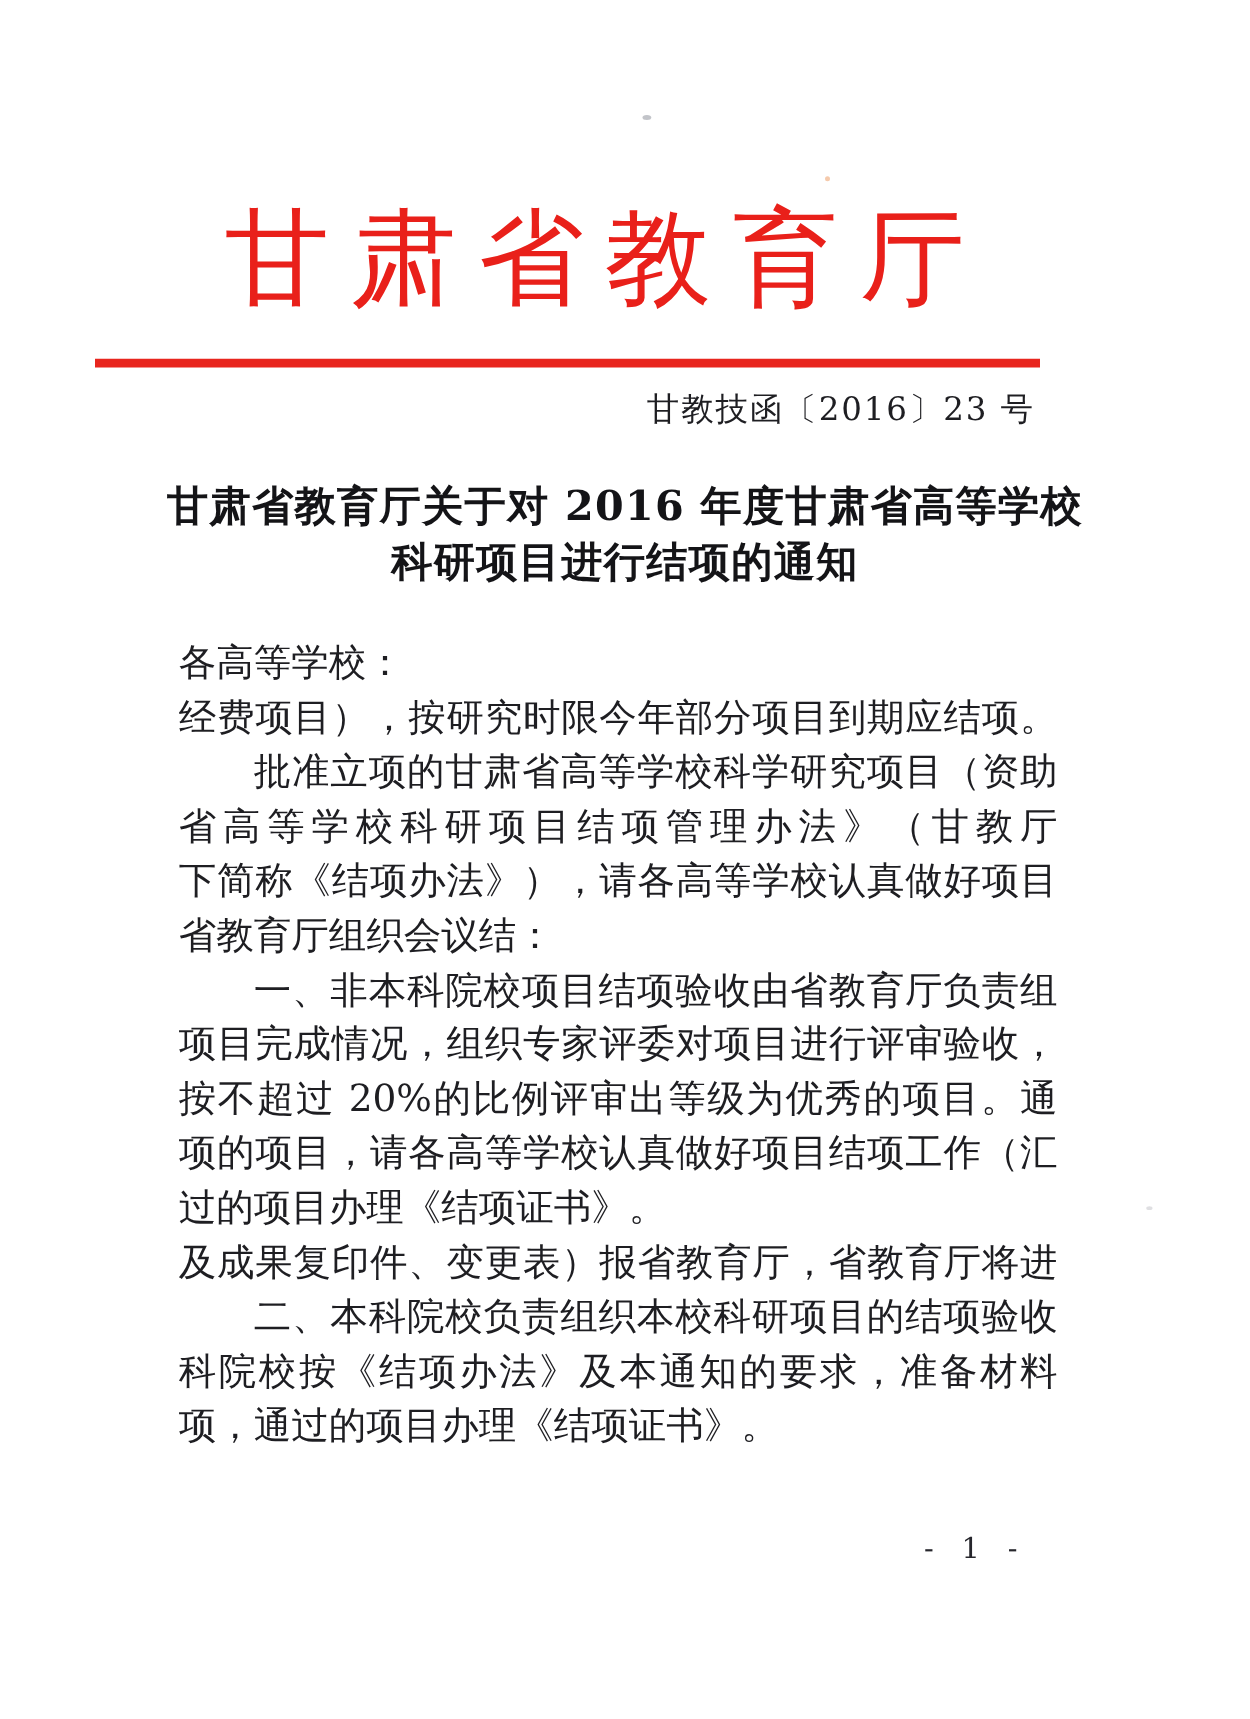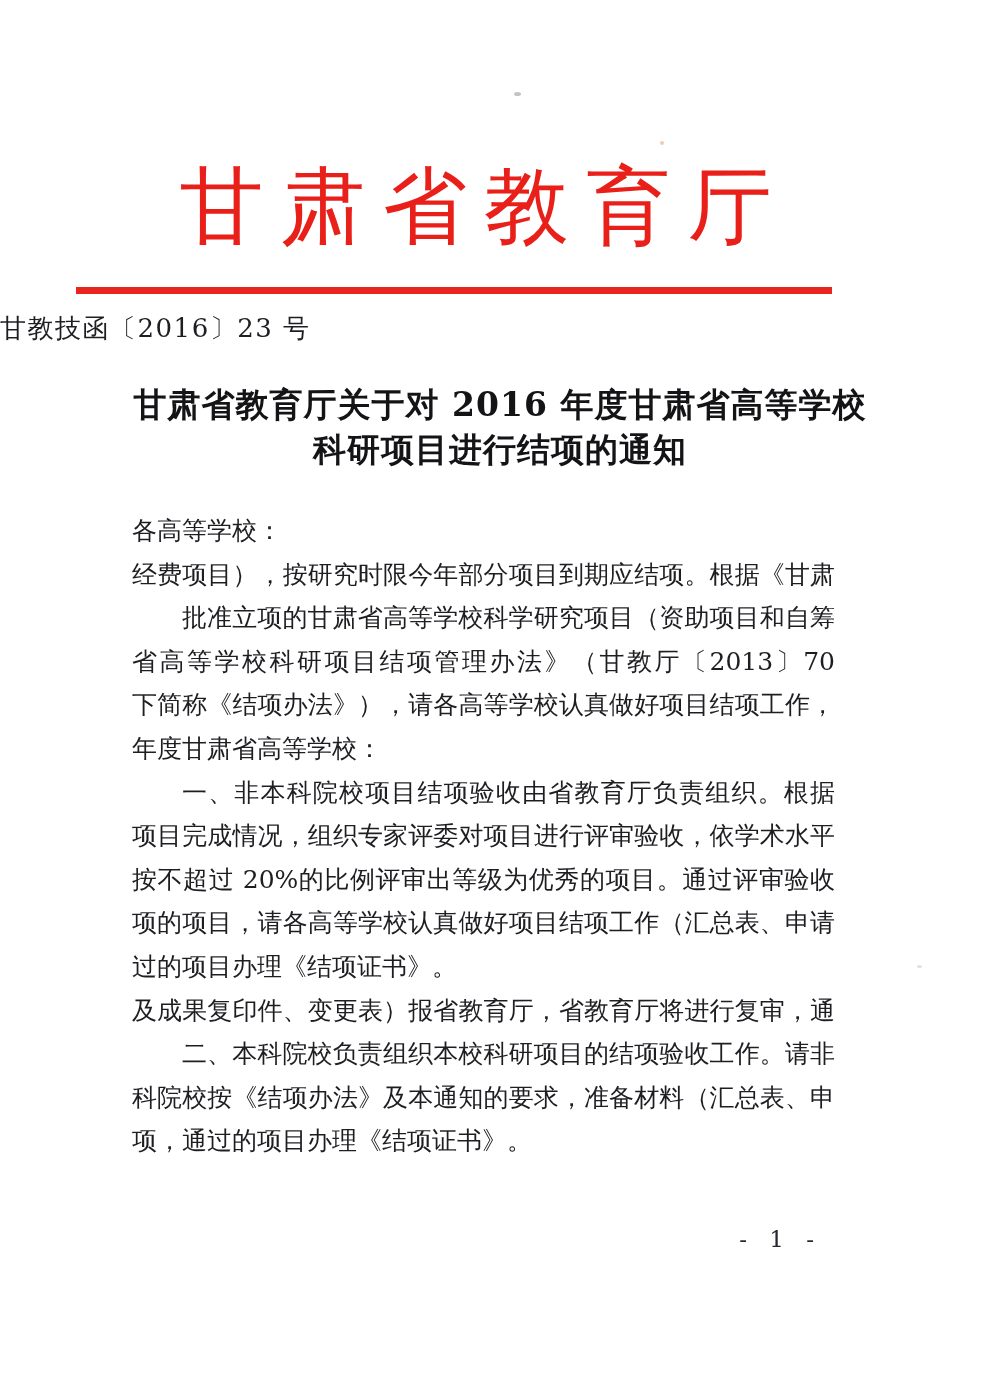--- a/index.html
+++ b/index.html
@@ -42,43 +42,43 @@
     top: 287px; left: 76px; width: 756px;
     height: 3px;
     border-top: 5px solid var(--rule-red);
     border-bottom: 2.5px solid var(--rule-red);
     background: transparent;
   }
   
   .doc-number {
     position: absolute;
     top: 311px; left: 0; right: 172px;
-    text-align: left;
+    text-align: right;
     font-size: 26px;
     line-height: 34px;
     letter-spacing: 1.5px;
     color: var(--ink);
     white-space: nowrap;
   }
   
   .doc-title {
     position: absolute;
     top: 382px; left: 0; right: 0;
     text-align: center;
     font-weight: bold;
     font-size: 33px;
     line-height: 45px;
     letter-spacing: 1px;
     color: #141417;
   }
   
   .doc-body {
     position: absolute;
-    top: 509px; left: 132px; width: 703px;
-    font-size: 25px;
+    top: 509px; left: 143px; width: 703px;
+    font-size: 30px;
     line-height: 43.6px;
     color: var(--ink);
   }
   .doc-body .line {
     height: 43.6px;
     text-align: justify;
     text-align-last: justify;
     white-space: normal;
     overflow: hidden;
   }
@@ -120,21 +120,21 @@
     <div>甘肃省教育厅关于对 2016 年度甘肃省高等学校</div>
     <div>科研项目进行结项的通知</div>
   </div>
 
   <div class="doc-body">
     <div class="line end">各高等学校：</div>
     <div class="line">经费项目），按研究时限今年部分项目到期应结项。根据《甘肃</div>
     <div class="line indent">批准立项的甘肃省高等学校科学研究项目（资助项目和自筹</div>
     <div class="line">省高等学校科研项目结项管理办法》（甘教厅〔2013〕70 号，以</div>
     <div class="line">下简称《结项办法》），请各高等学校认真做好项目结项工作，现</div>
-    <div class="line end">年度甘肃省高等学校：</div>
+    <div class="line end">省教育厅组织会议结：</div>
     <div class="line indent">一、非本科院校项目结项验收由省教育厅负责组织。根据</div>
     <div class="line">项目完成情况，组织专家评委对项目进行评审验收，依学术水平</div>
     <div class="line">按不超过 20%的比例评审出等级为优秀的项目。通过评审验收结</div>
     <div class="line">项的项目，请各高等学校认真做好项目结项工作（汇总表、申请书</div>
     <div class="line end">过的项目办理《结项证书》。</div>
     <div class="line">及成果复印件、变更表）报省教育厅，省教育厅将进行复审，通</div>
     <div class="line indent">二、本科院校负责组织本校科研项目的结项验收工作。请非本</div>
     <div class="line">科院校按《结项办法》及本通知的要求，准备材料（汇总表、申</div>
     <div class="line end">项，通过的项目办理《结项证书》。</div>
   </div>

